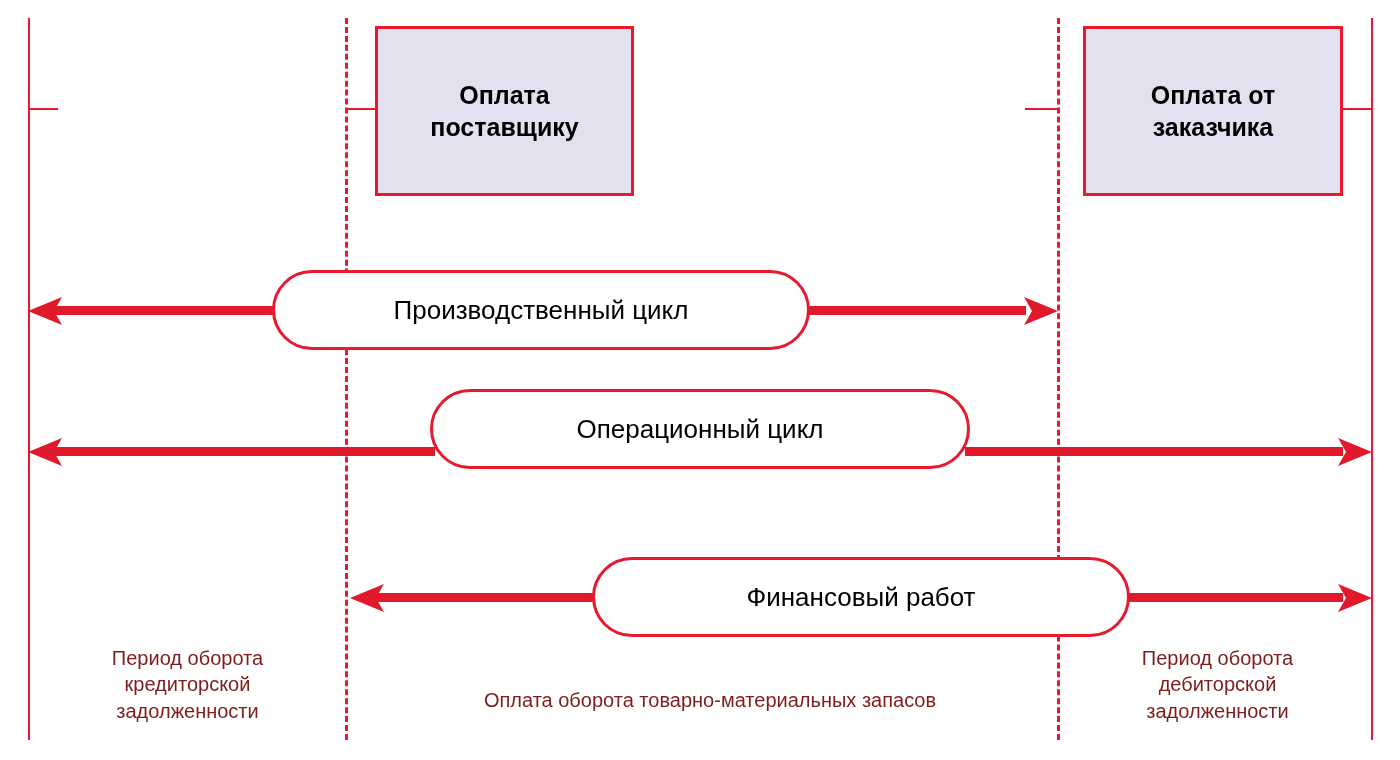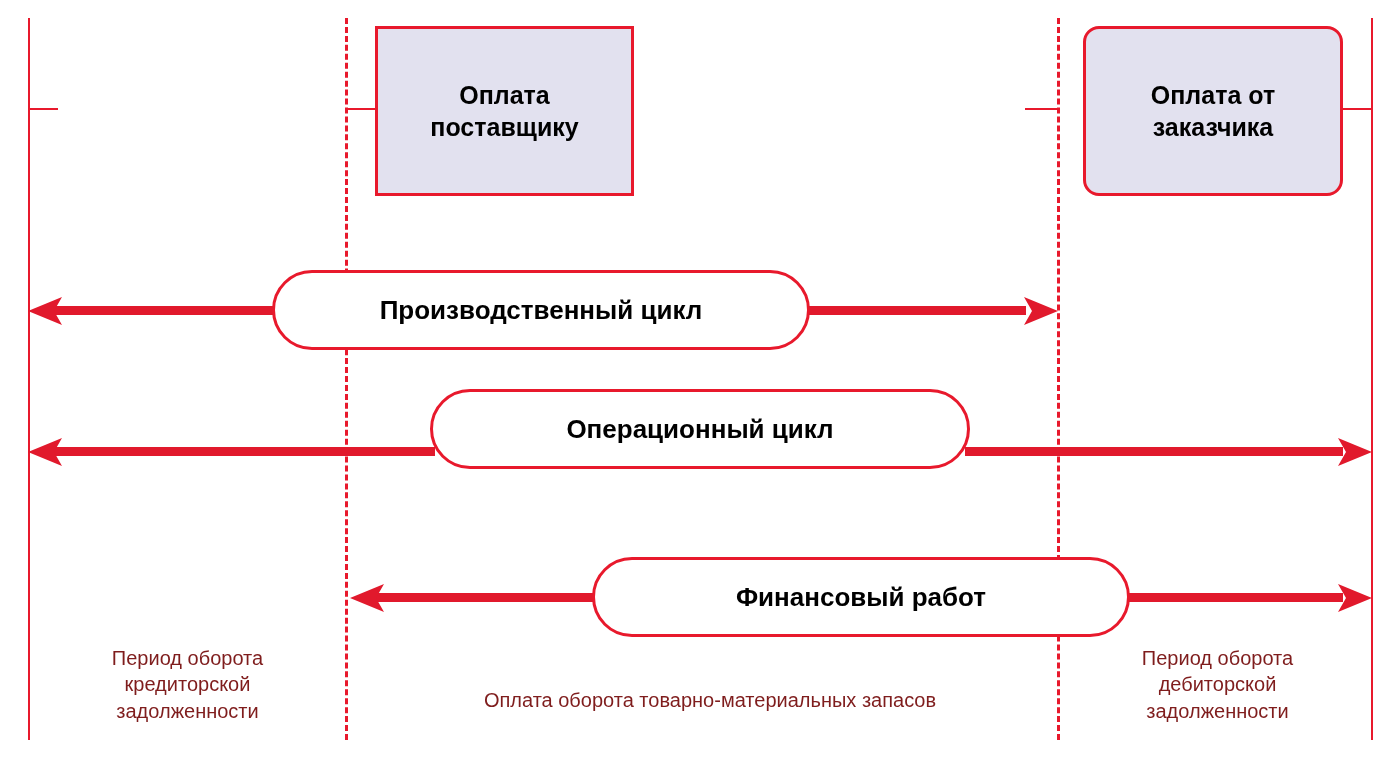--- a/index.html
+++ b/index.html
@@ -70,21 +70,21 @@
   .pill {
     position: absolute;
     box-sizing: border-box;
     border: 3px solid #e8192c;
     background: #ffffff;
     border-radius: 999px;
     display: flex;
     align-items: center;
     justify-content: center;
     color: #000000;
-    font-weight: bold;
+    font-weight: normal;
     font-size: 26px;
     white-space: nowrap;
   }
 
   
   .caption {
     position: absolute;
     text-align: center;
     color: #7f1d1d;
     font-size: 20px;
@@ -105,21 +105,21 @@
   <div class="stub" style="left:28px; top:108px; width:30px;"></div>
   <div class="stub" style="left:345px; top:108px; width:31px;"></div>
   <div class="stub" style="left:1025px; top:108px; width:33px;"></div>
   <div class="stub" style="left:1342px; top:108px; width:30px;"></div>
 
 
   <div class="event-box" style="left:375px; top:26px; width:259px; height:170px;">Оплата
 поставщику</div>
 
 
-  <div class="event-box" style="left:1083px; top:26px; width:260px; height:170px;border-radius:16px;">Оплата от
+  <div class="event-box" style="left:1083px; top:26px; width:260px; height:170px;">Оплата от
 заказчика</div>
 
   <div class="cycle-row">
 
     <div class="shaft" style="left:50px; top:306px; width:225px;"></div>
     <div class="arrowhead" style="left:28px; top:296px;">
       <svg viewBox="0 0 34 30" preserveAspectRatio="none">
         <path d="M0,15 L34,1 L26,15 L34,29 Z" fill="#e1192c"></path>
       </svg>
     </div>

